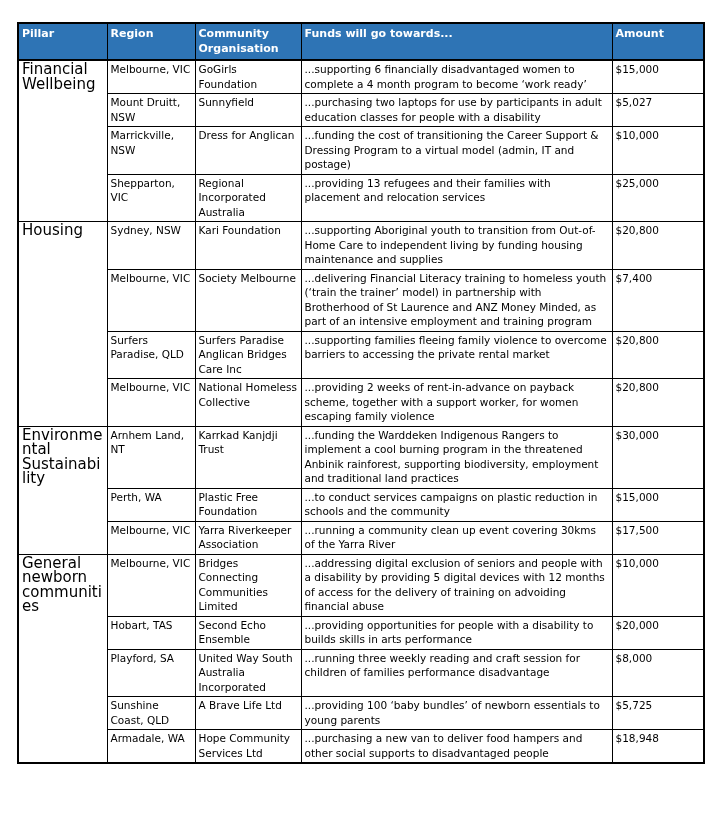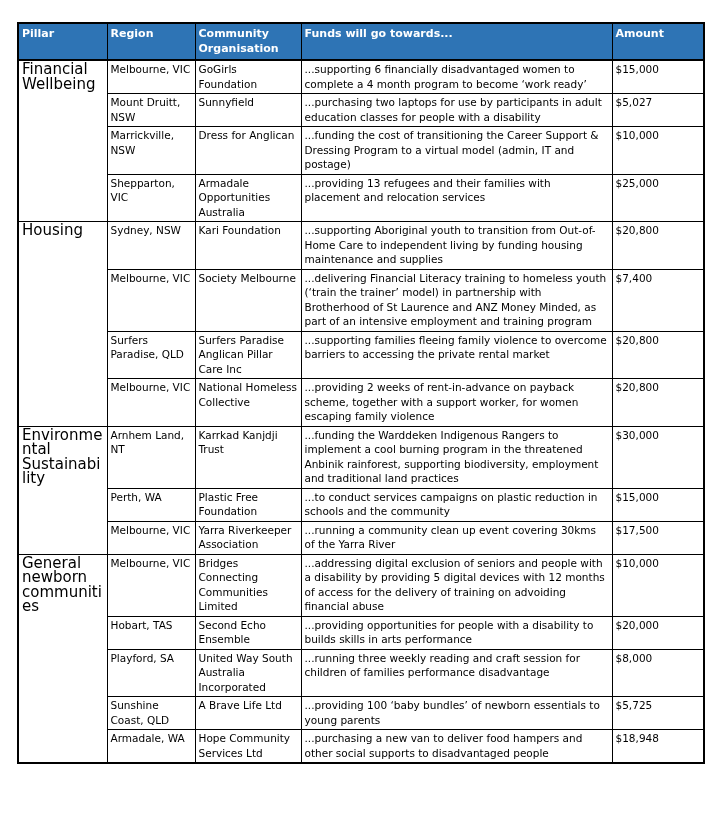--- a/index.html
+++ b/index.html
@@ -89,40 +89,40 @@
           <td class="amount-cell">$5,027</td>
         </tr>
         <tr>
           <td class="region-cell">Marrickville, NSW</td>
           <td class="organisation-cell">Dress for Anglican</td>
           <td class="funds-cell">...funding the cost of transitioning the Career Support &amp; Dressing Program to a virtual model (admin, IT and postage)</td>
           <td class="amount-cell">$10,000</td>
         </tr>
         <tr>
           <td class="region-cell">Shepparton, VIC</td>
-          <td class="organisation-cell">Armadale Opportunities Australia</td>
+          <td class="organisation-cell">Regional Incorporated Australia</td>
           <td class="funds-cell">...providing 13 refugees and their families with placement and relocation services</td>
           <td class="amount-cell">$25,000</td>
         </tr>
         <tr>
           <td rowspan="4" class="pillar-cell">Housing</td>
           <td class="region-cell">Sydney, NSW</td>
           <td class="organisation-cell">Kari Foundation</td>
           <td class="funds-cell">...supporting Aboriginal youth to transition from Out-of-Home Care to independent living by funding housing maintenance and supplies</td>
           <td class="amount-cell">$20,800</td>
         </tr>
         <tr>
           <td class="region-cell">Melbourne, VIC</td>
           <td class="organisation-cell">Society Melbourne</td>
           <td class="funds-cell">...delivering Financial Literacy training to homeless youth (‘train the trainer’ model) in partnership with Brotherhood of  St Laurence and ANZ Money Minded, as part of an intensive employment and training program</td>
           <td class="amount-cell">$7,400</td>
         </tr>
         <tr>
           <td class="region-cell">Surfers Paradise, QLD</td>
-          <td class="organisation-cell">Surfers Paradise Anglican Pillar Care Inc</td>
+          <td class="organisation-cell">Surfers Paradise Anglican Bridges Care Inc</td>
           <td class="funds-cell">...supporting families fleeing family violence to overcome barriers to accessing the private rental market</td>
           <td class="amount-cell">$20,800</td>
         </tr>
         <tr>
           <td class="region-cell">Melbourne, VIC</td>
           <td class="organisation-cell">National Homeless Collective</td>
           <td class="funds-cell">...providing 2 weeks of rent-in-advance on payback scheme, together with a support worker, for women escaping family violence</td>
           <td class="amount-cell">$20,800</td>
         </tr>
         <tr>

